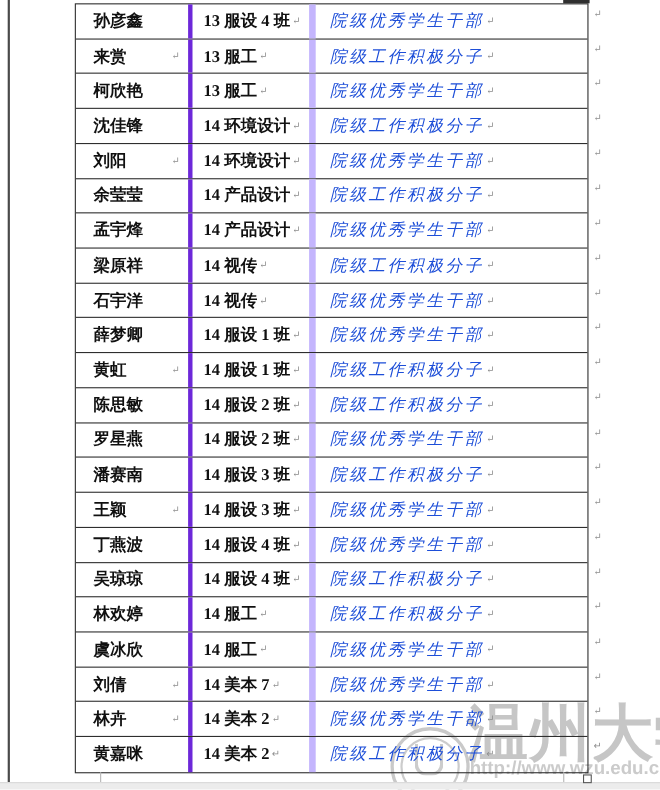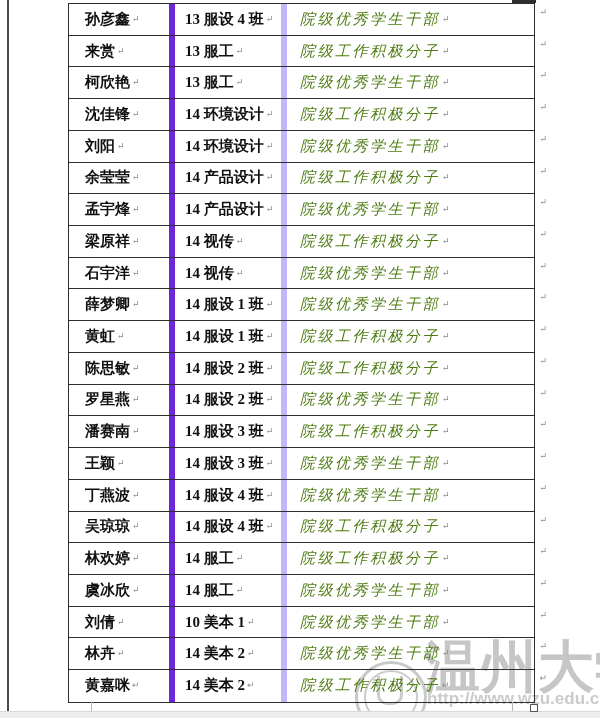--- a/index.html
+++ b/index.html
@@ -25,25 +25,25 @@
     font-family:"DejaVu Serif","Liberation Serif",serif;}
   .wm-url{position:absolute;left:427px;top:689px;font-size:17px;font-weight:700;
     color:#cbcbcb;white-space:nowrap;font-family:"Liberation Sans","DejaVu Sans",sans-serif;}
 
   
   .doc-table{position:absolute;left:68px;top:3px;width:467px;z-index:2;
     border:1.5px solid #2e2e2e;box-sizing:border-box;background:transparent;}
   .t-row{display:flex;height:31.72px;border-bottom:1px solid #2e2e2e;box-sizing:border-box;position:relative;}
   .t-row:last-child{border-bottom:none;font-family:Liberation Serif, serif;}
   .td{box-sizing:border-box;display:flex;align-items:center;overflow:hidden;white-space:nowrap;}
-  .td.c-name{width:106px;border-right:6px solid #6d28d9;padding-left:16px;}
+  .td.c-name{width:106px;border-right:4px solid #6d28d9;padding-left:16px;gap:39px;}
   .td.c-class{width:112px;border-right:6px solid #c4b5fd;padding-left:10px;}
   .td.c-award{flex:1;padding-left:13px;}
   .td.c-name .txt,.td.c-class .txt{font-size:15px;font-weight:700;color:#101010;}
-  .td.c-award .txt{font-size:15px;font-weight:400;font-style:italic;color:#4d7c0f;letter-spacing:2.5px;}
+  .td.c-award .txt{font-size:15px;font-weight:400;font-style:italic;color:#1d4ed8;letter-spacing:2.5px;}
   .mark{font-size:9px;color:#8d8d8d;margin-left:2px;line-height:1;font-style:normal;letter-spacing:0;}
   .row-end-mark{position:absolute;right:-13px;top:4px;font-size:9px;color:#8d8d8d;line-height:1;}
 
   
   .sub-line{position:absolute;width:1px;height:9px;top:702px;background:#b5b5b5;z-index:2;}
   .sub-line.l{left:91px;}
   .sub-line.r{left:512px;}
   .resize-handle{position:absolute;left:530px;top:704px;width:6px;height:6px;
     background:#ffffff;border:1.5px solid #555555;z-index:4;}
   .bottom-strip{position:absolute;left:0;top:711px;width:600px;height:7px;
@@ -370,21 +370,21 @@
       </div>
       <span class="row-end-mark">↵</span>
     </div>
 
     <div class="t-row">
       <div class="td c-name">
         <span class="txt">刘倩</span>
           <span class="mark">↵</span>
       </div>
       <div class="td c-class">
-        <span class="txt">10 美本 1</span>
+        <span class="txt">14 美本 7</span>
           <span class="mark">↵</span>
       </div>
       <div class="td c-award">
         <span class="txt">院级优秀学生干部</span>
           <span class="mark">↵</span>
       </div>
       <span class="row-end-mark">↵</span>
     </div>
 
     <div class="t-row">

